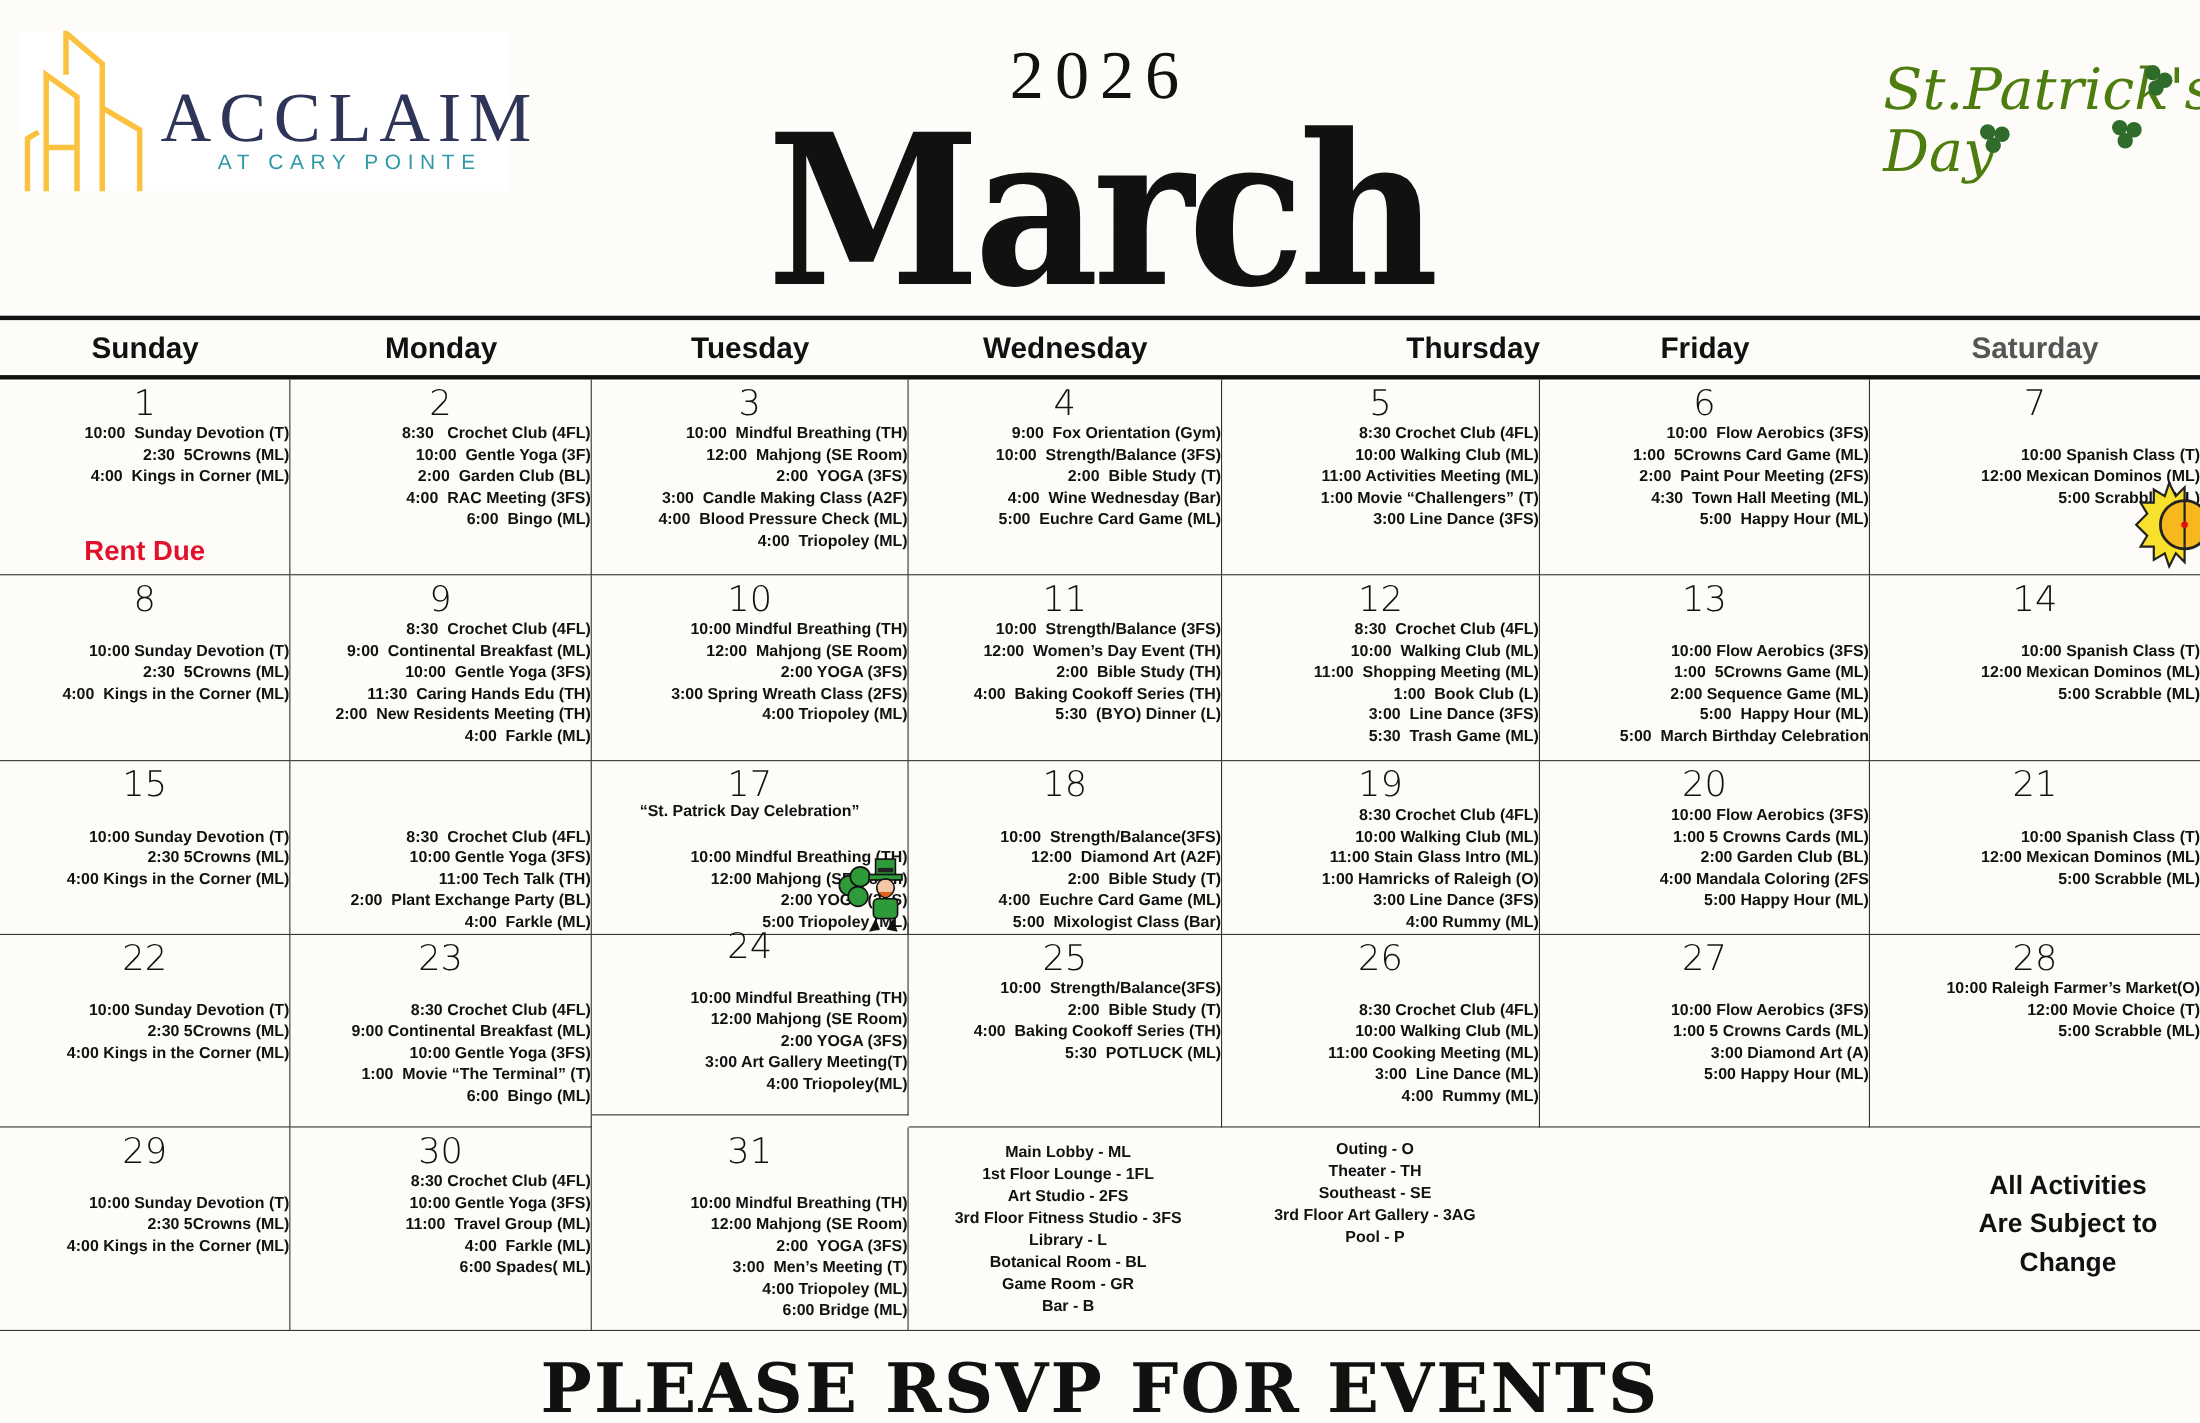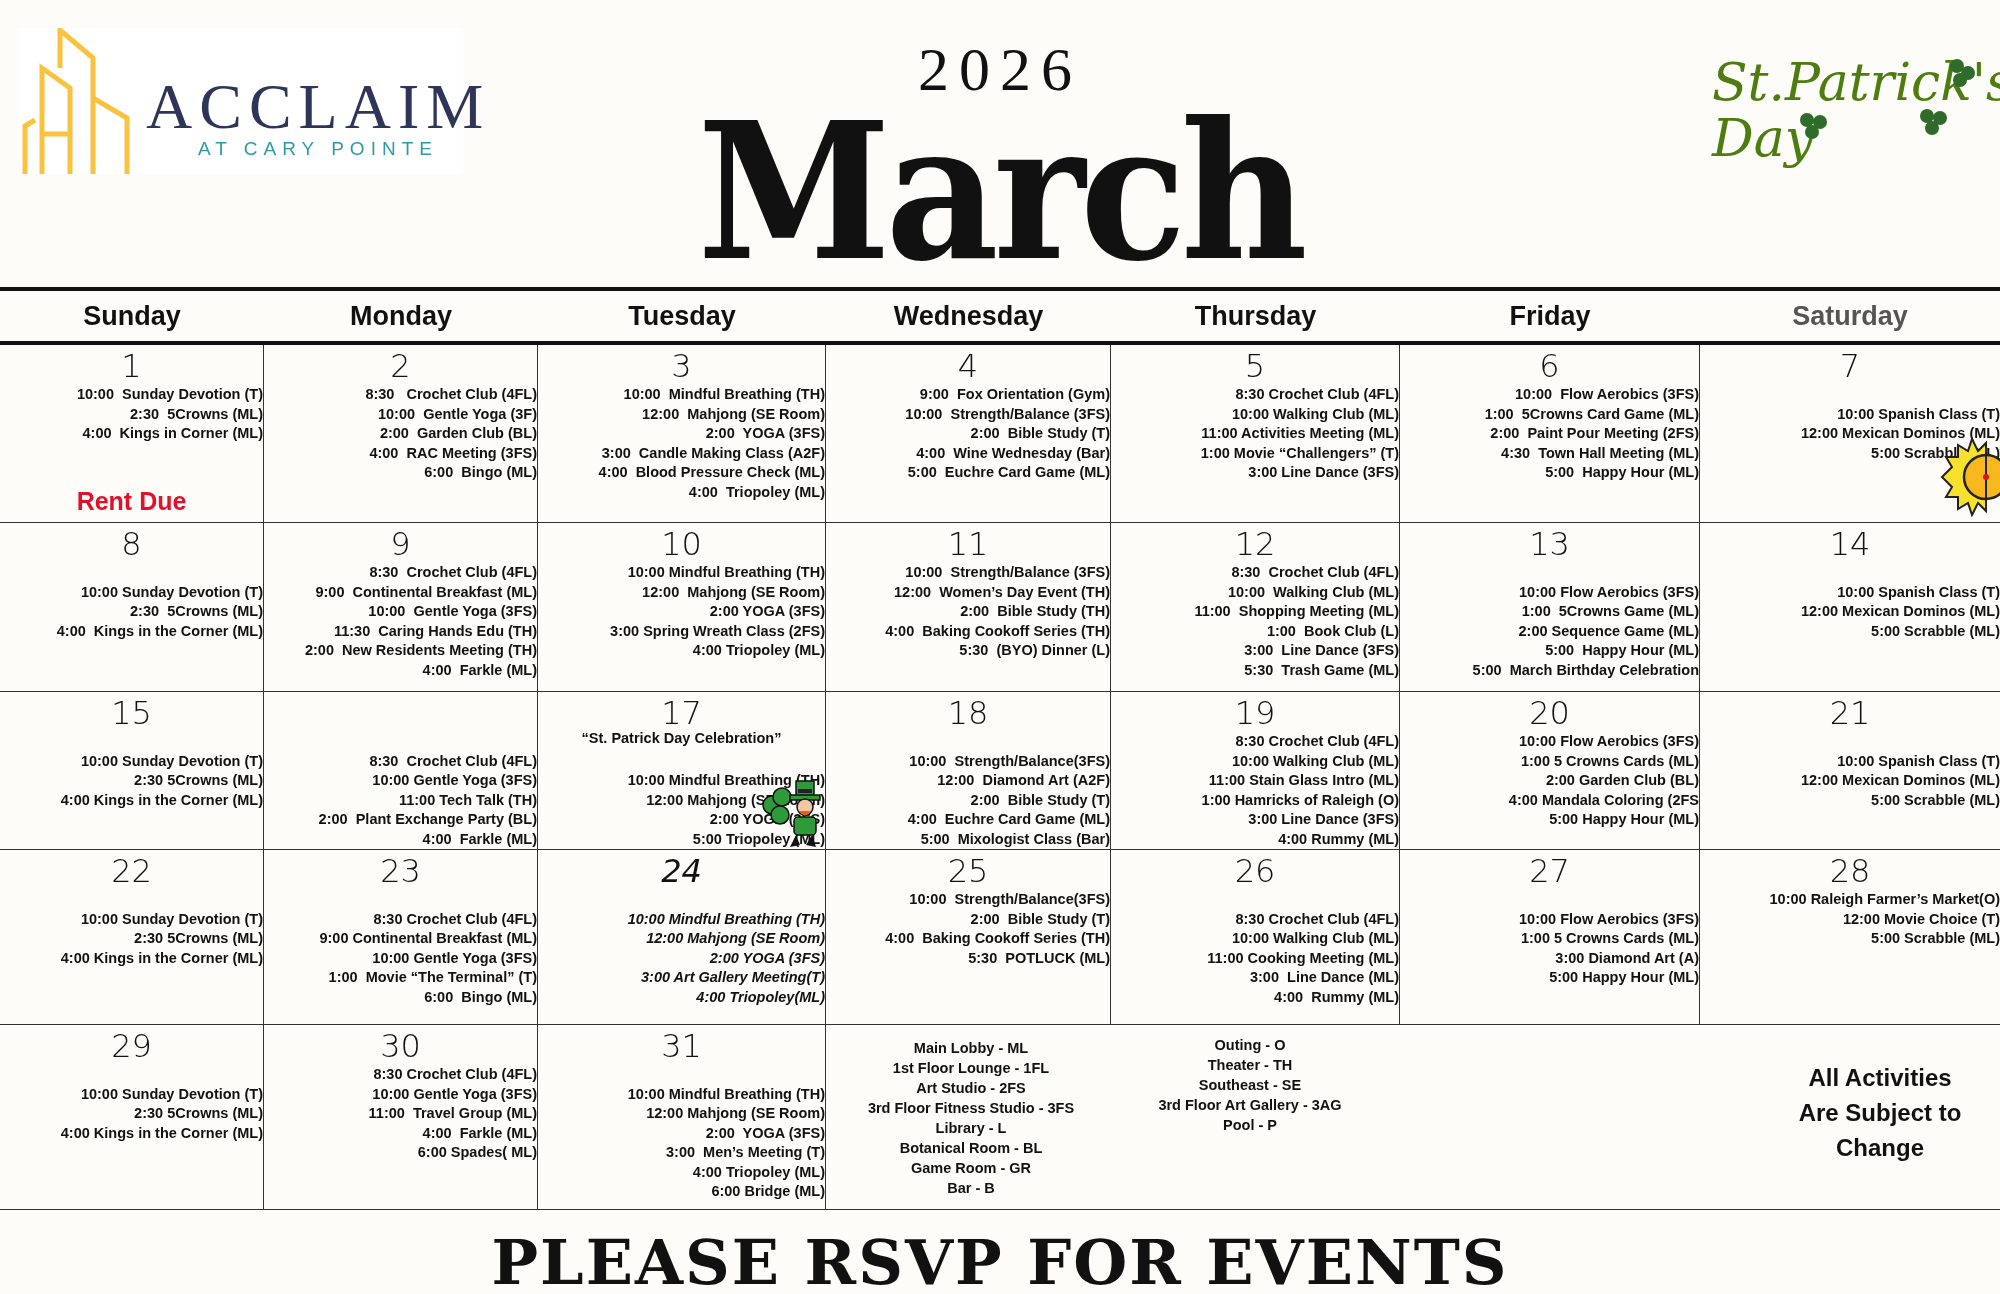--- a/index.html
+++ b/index.html
@@ -78,21 +78,21 @@
     </g>
   </svg>
 </div>
 
 <div class="topline"></div>
 <div class="days-row" id="days-row">
     <div class="dayname" style="width: 264px;">Sunday</div>
     <div class="dayname" style="width: 274px;">Monday</div>
     <div class="dayname" style="width: 288px;">Tuesday</div>
     <div class="dayname" style="width: 285px;">Wednesday</div>
-    <div class="dayname" style="width: 289px;">Thursday</div>
+    <div class="dayname" style="width: 289px; text-align: right;">Thursday</div>
     <div class="dayname" style="width: 300px;">Friday</div>
     <div class="dayname sat" style="width: 300px;">Saturday</div>
   </div>
 <div class="headline"></div>
 
 <div class="grid" id="grid">
     <div class="cell" style="left: 0px; top: 0px; width: 264px; height: 178px;">
       <div class="num">1</div>
       <div class="events"><div style="min-height: 19.5px;">10:00  Sunday Devotion (T)</div><div style="min-height: 19.5px;">  2:30  5Crowns (ML)</div><div style="min-height: 19.5px;">  4:00  Kings in Corner (ML)</div></div>
       <div class="rent">Rent Due</div>
@@ -200,21 +200,21 @@
       <div class="events"><div style="min-height: 19.5px;"></div><div style="min-height: 19.5px;">     10:00 Spanish Class (T)</div><div style="min-height: 19.5px;">     12:00 Mexican Dominos (ML)</div><div style="min-height: 19.5px;">        5:00 Scrabble (ML)</div></div>
     </div>
     <div class="cell" style="left: 0px; top: 505px; width: 264px; height: 175px;">
       <div class="num">22</div>
       <div class="events"><div style="min-height: 19.5px;"></div><div style="min-height: 19.5px;">  10:00 Sunday Devotion (T)</div><div style="min-height: 19.5px;">    2:30 5Crowns (ML)</div><div style="min-height: 19.5px;">  4:00 Kings in the Corner (ML)</div></div>
     </div>
     <div class="cell" style="left: 264px; top: 505px; width: 274px; height: 175px;">
       <div class="num">23</div>
       <div class="events"><div style="min-height: 19.5px;"></div><div style="min-height: 19.5px;">  8:30 Crochet Club (4FL)</div><div style="min-height: 19.5px;">  9:00 Continental Breakfast (ML)</div><div style="min-height: 19.5px;">10:00 Gentle Yoga (3FS)</div><div style="min-height: 19.5px;">   1:00  Movie “The Terminal” (T)</div><div style="min-height: 19.5px;">  6:00  Bingo (ML)</div></div>
     </div>
-    <div class="cell" style="left: 538px; top: 505px; width: 288px; height: 175px; font-style: italic;">
+    <div class="cell" style="left: 538px; top: 494px; width: 288px; height: 175px;">
       <div class="num">24</div>
       <div class="events"><div style="min-height: 19.5px;"></div><div style="min-height: 19.5px;">  10:00 Mindful Breathing (TH)</div><div style="min-height: 19.5px;">  12:00 Mahjong (SE Room)</div><div style="min-height: 19.5px;">    2:00 YOGA (3FS)</div><div style="min-height: 19.5px;">    3:00 Art Gallery Meeting(T)</div><div style="min-height: 19.5px;">    4:00 Triopoley(ML)</div></div>
     </div>
     <div class="cell" style="left: 826px; top: 505px; width: 285px; height: 175px;">
       <div class="num">25</div>
       <div class="events"><div style="min-height: 19.5px;"> 10:00  Strength/Balance(3FS)</div><div style="min-height: 19.5px;">    2:00  Bible Study (T)</div><div style="min-height: 19.5px;">    4:00  Baking Cookoff Series (TH)</div><div style="min-height: 19.5px;">     5:30  POTLUCK (ML)</div></div>
     </div>
     <div class="cell" style="left: 1111px; top: 505px; width: 289px; height: 175px;">
       <div class="num">26</div>
       <div class="events"><div style="min-height: 19.5px;"></div><div style="min-height: 19.5px;">      8:30 Crochet Club (4FL)</div><div style="min-height: 19.5px;">    10:00 Walking Club (ML)</div><div style="min-height: 19.5px;">     11:00 Cooking Meeting (ML)</div><div style="min-height: 19.5px;">     3:00  Line Dance (ML)</div><div style="min-height: 19.5px;">     4:00  Rummy (ML)</div></div>

